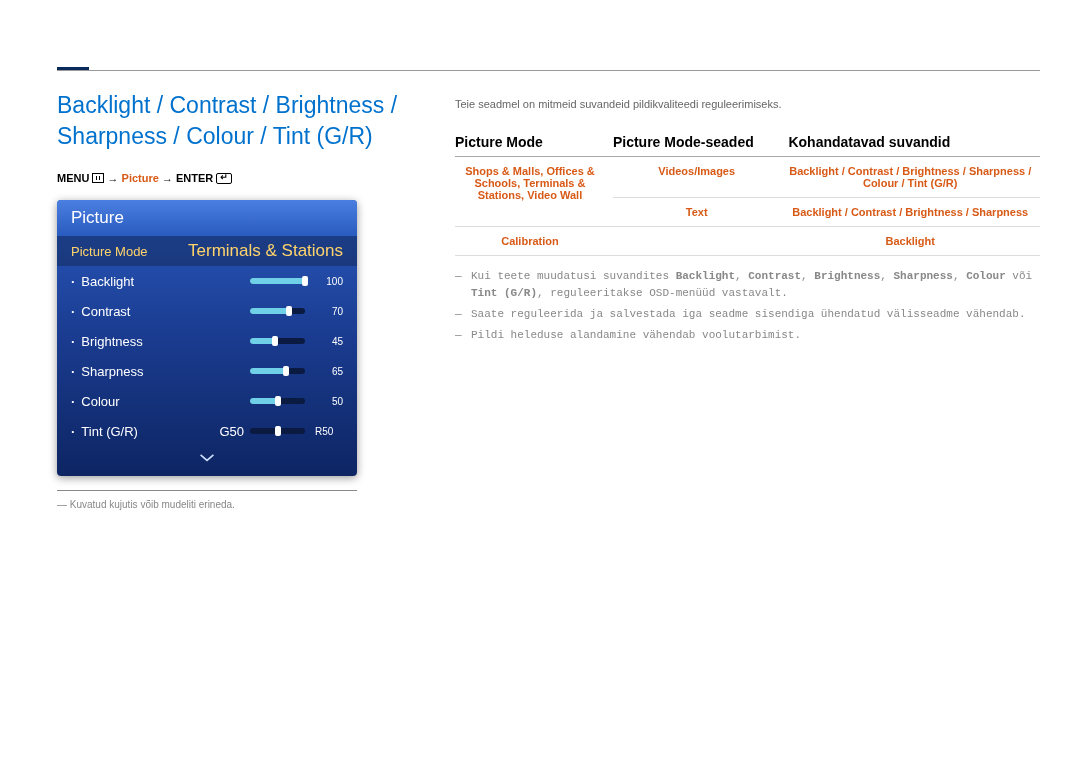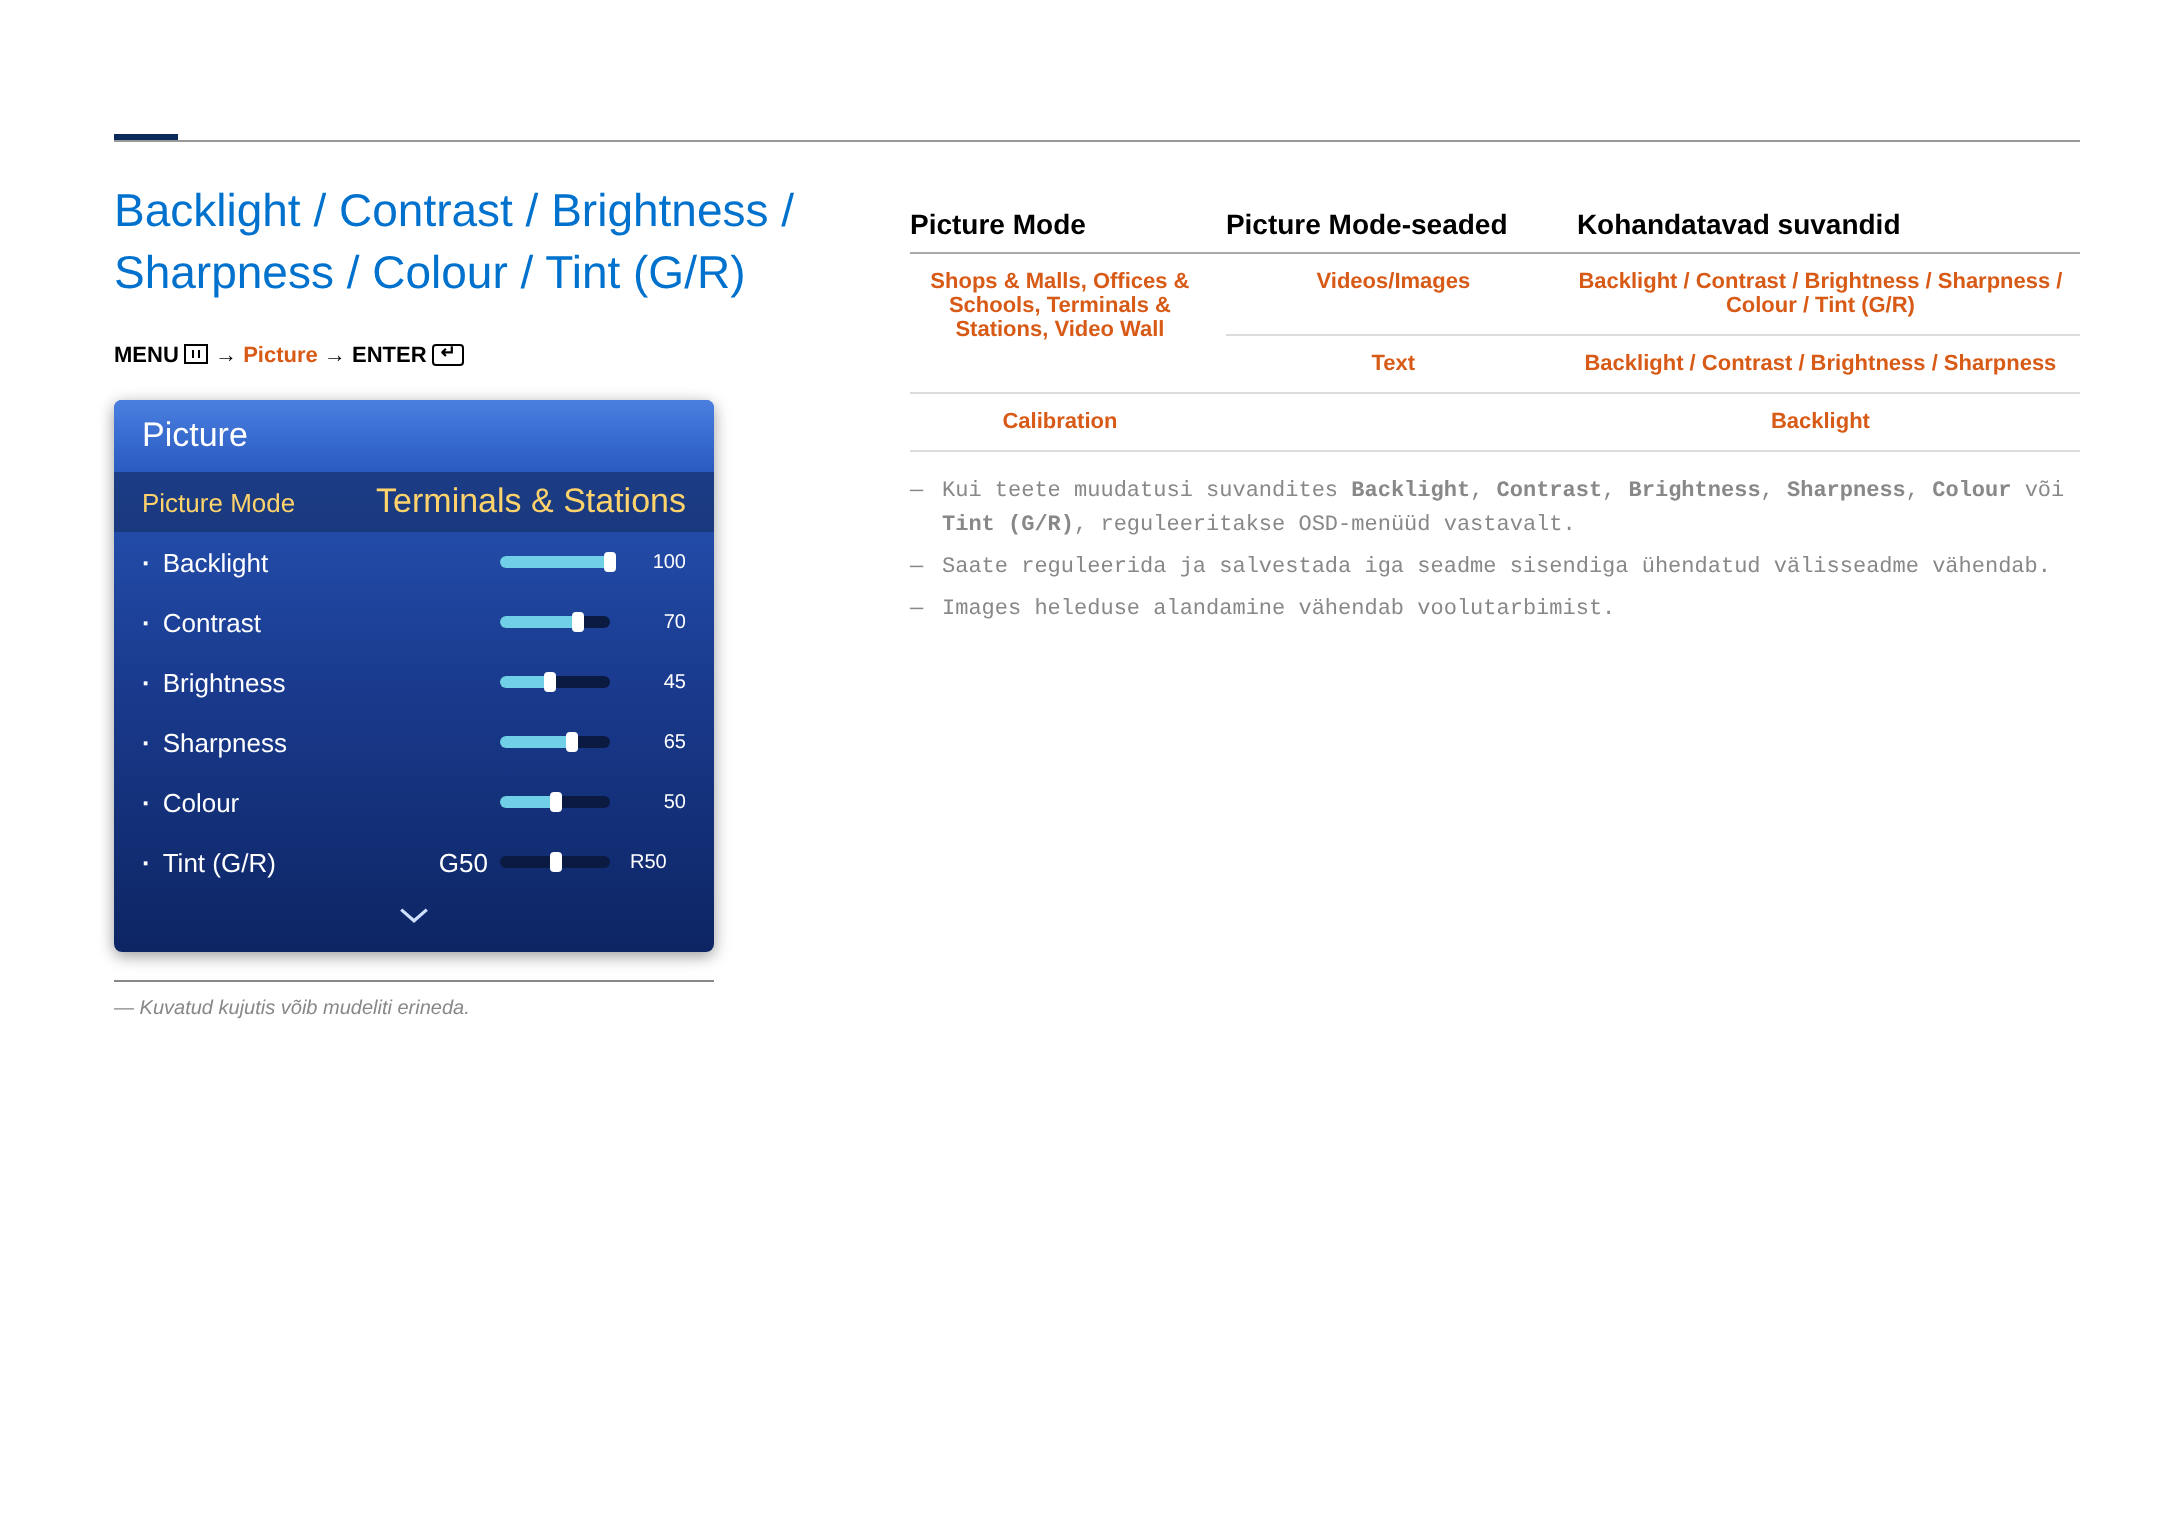--- a/index.html
+++ b/index.html
@@ -142,21 +142,20 @@
   .left-hr-small {
     margin-top: 14px;
     border: none;
     border-top: 1px solid #888;
     width: 300px;
   }
   .footnote {
     font-size: 10px;
     color: #888;
     margin-top: 8px;
-    font-style: italic;
   }
   .footnote::before { content: "― "; color: #888; }
 
   .right-col {
     position: absolute;
     left: 455px;
     top: 98px;
     right: 40px;
   }
   .intro {
@@ -292,20 +291,21 @@
           <path d="M2 2 L10 9 L18 2" stroke="#cfe0ff" stroke-width="2" fill="none"></path>
         </svg>
     </div>
   </div>
 
   <hr class="left-hr-small">
   <div class="footnote">Kuvatud kujutis võib mudeliti erineda.</div>
 </div>
 
 <div class="right-col">
+  <div class="intro">Teie seadmel on mitmeid suvandeid pildikvaliteedi reguleerimiseks.</div>
 
   <table class="table">
     <thead>
       <tr>
         <th class="col1">Picture Mode</th>
         <th class="col2">Picture Mode-seaded</th>
         <th class="col3">Kohandatavad suvandid</th>
       </tr>
     </thead>
     <tbody id="table-body">
@@ -322,15 +322,15 @@
           <td class="col1">Calibration</td>
           <td class="col2"></td>
           <td class="col3">Backlight</td>
         </tr>
       </tbody>
   </table>
 
   <div class="notes" id="notes">
       <div class="note">Kui teete muudatusi suvandites <b>Backlight</b>, <b>Contrast</b>, <b>Brightness</b>, <b>Sharpness</b>, <b>Colour</b> või <b>Tint (G/R)</b>, reguleeritakse OSD-menüüd vastavalt.</div>
       <div class="note">Saate reguleerida ja salvestada iga seadme sisendiga ühendatud välisseadme vähendab.</div>
-      <div class="note">Images heleduse alandamine vähendab voolutarbimist.</div>
+      <div class="note">Pildi heleduse alandamine vähendab voolutarbimist.</div>
     </div>
 </div>
 
 </body></html>

